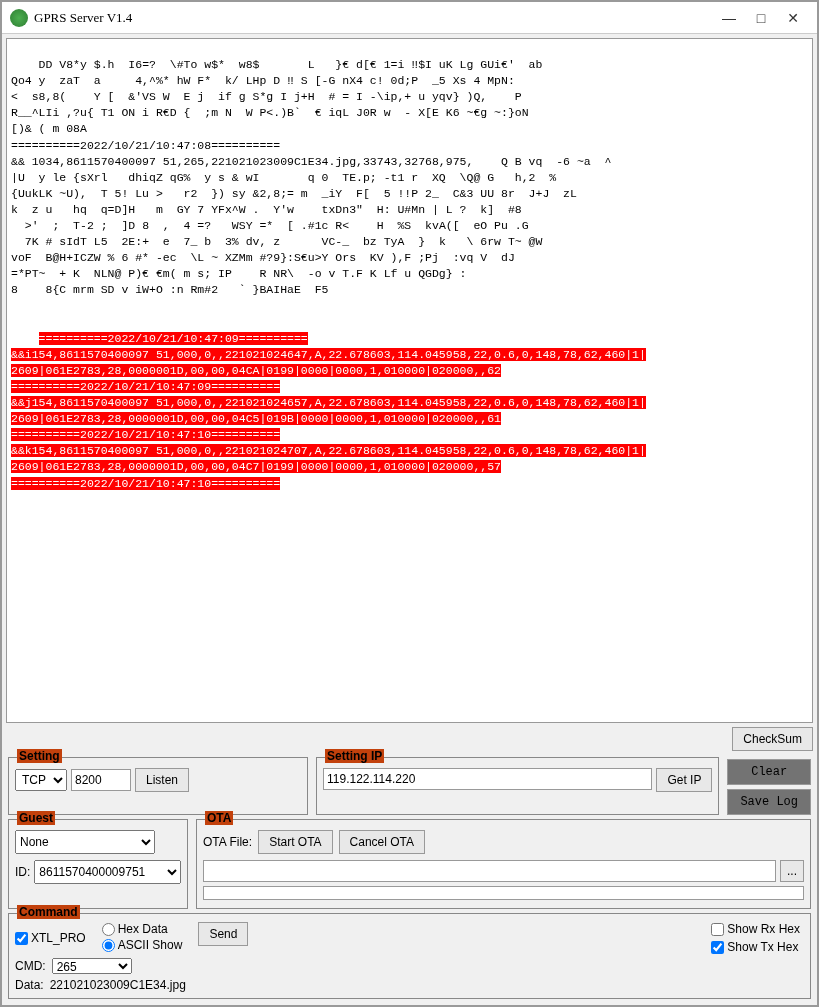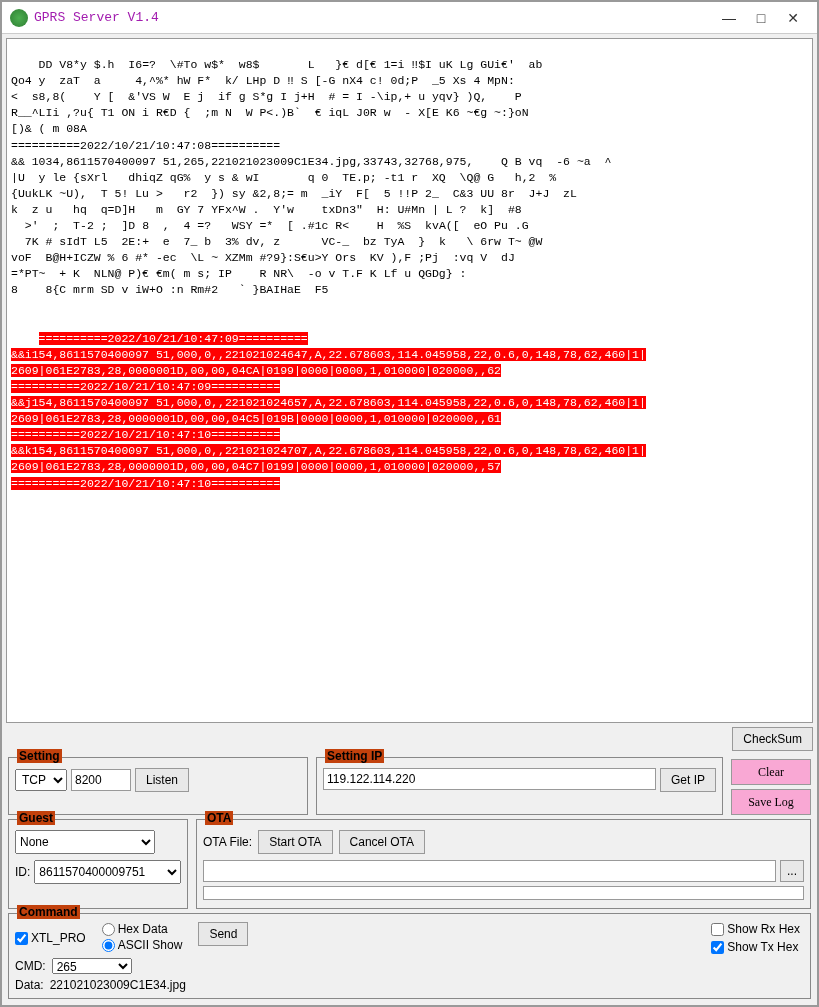--- a/index.html
+++ b/index.html
@@ -29,24 +29,24 @@
     }
     .title-bar-icon {
       width: 18px;
       height: 18px;
       margin-right: 6px;
       background: radial-gradient(circle, #4CAF50, #2e7d32);
       border-radius: 50%;
     }
     .title-bar-text {
       flex: 1;
-      font-family: Liberation Mono, monospace;
+      font-family: Liberation Serif, serif;
       font-size: 13px;
       font-weight: normal;
-      color: #a21caf;
+      color: #000000;
     }
     .title-bar-controls {
       display: flex;
       gap: 0;
     }
     .title-btn {
       width: 32px;
       height: 24px;
       background: transparent;
       border: none;
@@ -156,25 +156,25 @@
     }
 
     .right-btns {
       display: flex;
       flex-direction: column;
       gap: 4px;
       justify-content: flex-end;
       padding-top: 2px;
     }
     button.btn-wide {
-      font-family: Liberation Serif, serif;
+      font-family: Liberation Mono, monospace;
       font-size: 12px;
       height: 26px;
       padding: 0 12px;
-      background: #f9a8d4;
+      background: #737373;
       border: 1px solid #999;
       cursor: pointer;
       min-width: 80px;
     }
 
     
     .row2 {
       display: flex;
       gap: 8px;
       margin-bottom: 4px;

